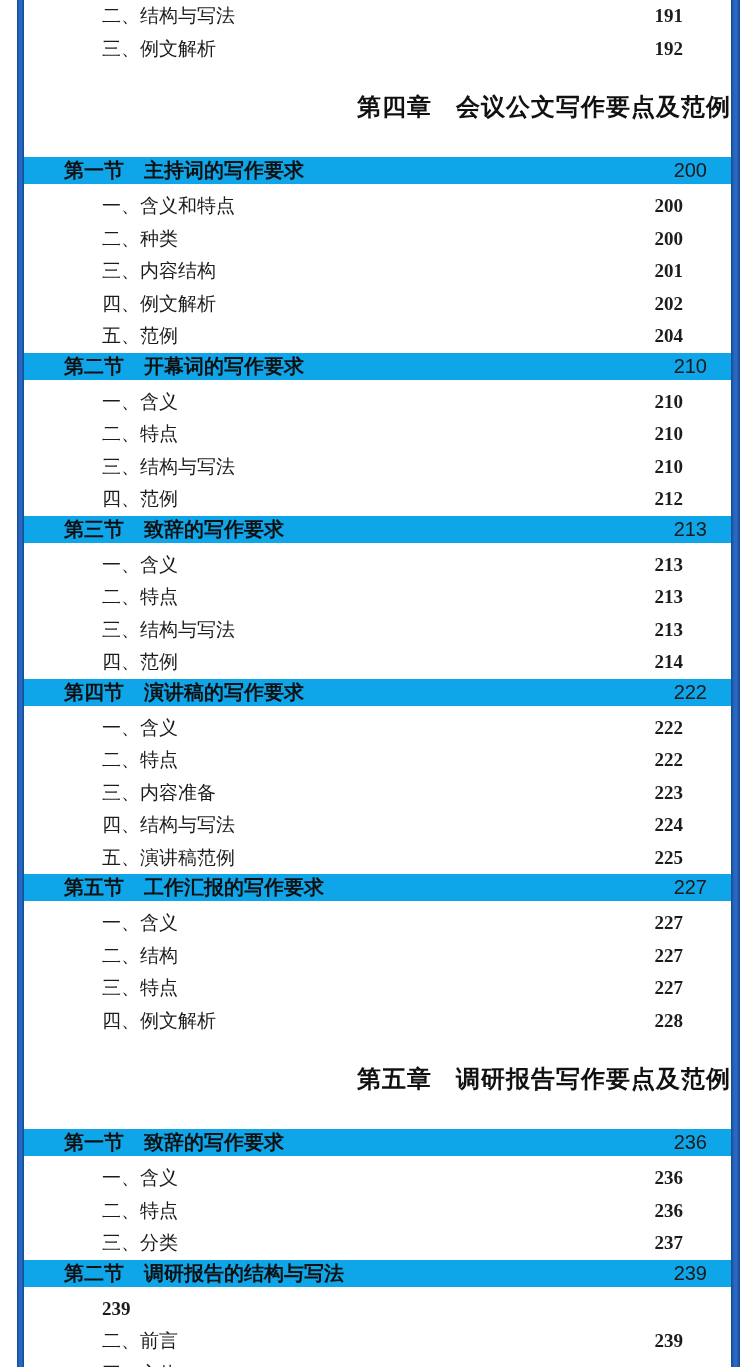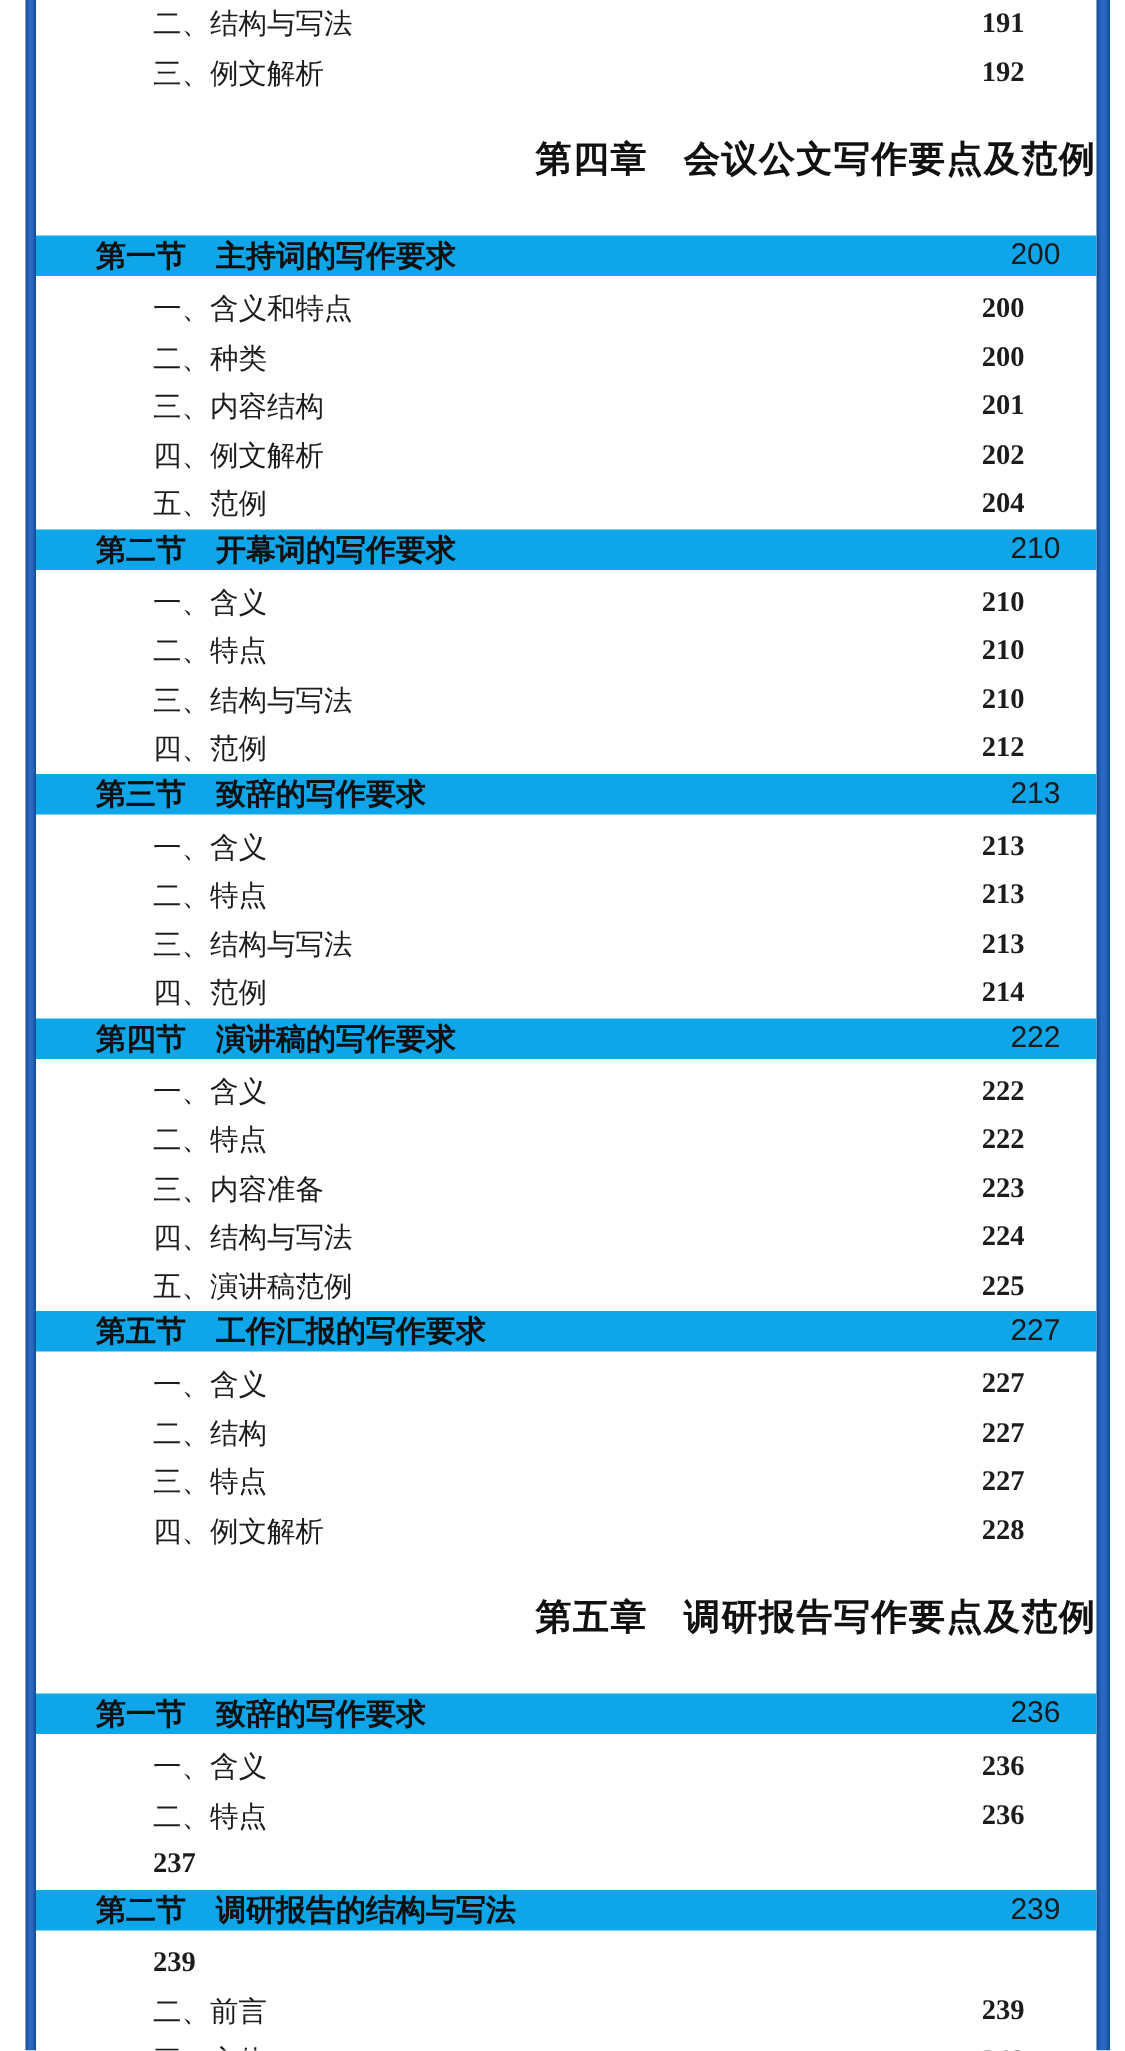--- a/index.html
+++ b/index.html
@@ -205,20 +205,21 @@
     </div>
     <div class="row-sub">
       <span class="label">一、含义</span>
       <span class="pg">236</span>
     </div>
     <div class="row-sub">
       <span class="label">二、特点</span>
       <span class="pg">236</span>
     </div>
     <div class="row-sub">
+      <span class="label">三、分类</span>
       <span class="pg">237</span>
     </div>
     <div class="row-section">
       <span class="sec-label"><span class="sec-num">第二节</span><span class="sec-title">调研报告的结构与写法</span></span>
       <span class="pg">239</span>
     </div>
     <div class="row-sub">
       <span class="pg">239</span>
     </div>
     <div class="row-sub">

